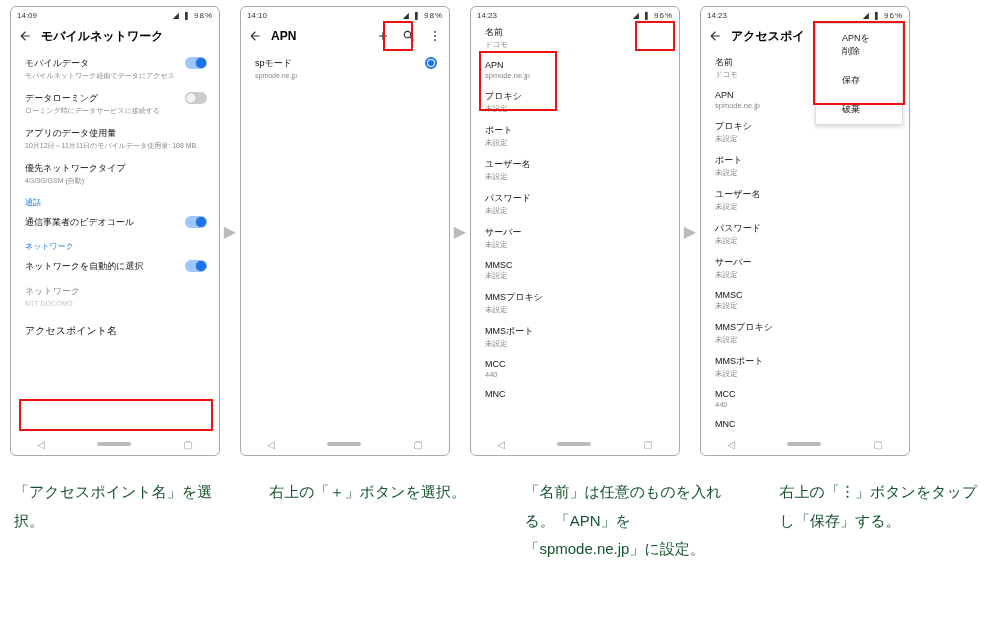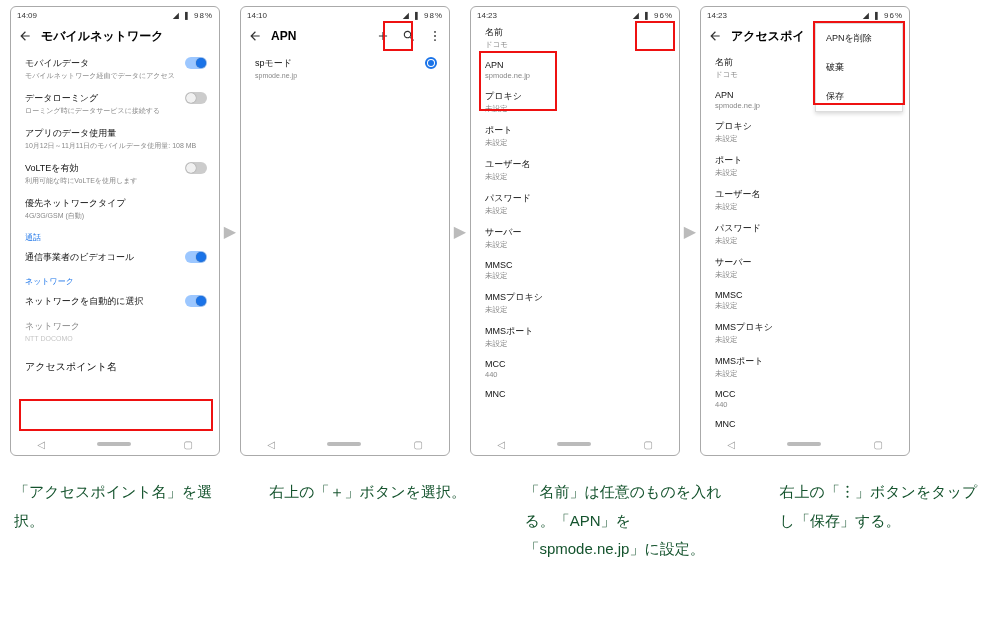--- a/index.html
+++ b/index.html
@@ -159,21 +159,21 @@
   
   .menu {
     position:absolute;
     top: 16px; right: 6px;
     width: 88px;
     background: #fff;
     border: 1px solid #ddd;
     box-shadow: 0 2px 4px rgba(0,0,0,.15);
     font-size: 9px;
   }
-  .menuitem { padding: 8px 10px; color:#222; }
+  .menuitem { padding: 8px 26px; color:#222; }
 
   .gap { width: 30px; }
 </style>
 </head>
 <body>
 
 <div class="row">
 
   <div class="col">
     <div class="phone">
@@ -205,27 +205,20 @@
           <div class="toggle off"></div>
         </div>
         <div class="item">
           <div class="txt">
               <div class="ttl">アプリのデータ使用量</div>
               <div class="sub">10月12日～11月11日のモバイルデータ使用量: 108 MB</div>
             </div>
         </div>
         <div class="item">
           <div class="txt">
-              <div class="ttl">VoLTEを有効</div>
-              <div class="sub">利用可能な時にVoLTEを使用します</div>
-            </div>
-          <div class="toggle off"></div>
-        </div>
-        <div class="item">
-          <div class="txt">
               <div class="ttl">優先ネットワークタイプ</div>
               <div class="sub">4G/3G/GSM (自動)</div>
             </div>
         </div>
         <div class="section-label">通話</div>
         <div class="item">
           <div class="txt">
               <div class="ttl">通信事業者のビデオコール</div>
             </div>
           <div class="toggle on"></div>
@@ -441,22 +434,22 @@
             <div class="flabel">MNC</div>
           </div>
       </div>
       <div class="navbar">
         <span>◁</span>
         <span class="navpill"></span>
         <span>▢</span>
       </div>
       <div class="menu">
         <div class="menuitem">APNを削除</div>
+        <div class="menuitem">保存</div>
         <div class="menuitem">破棄</div>
-        <div class="menuitem">保存</div>
       </div>
       <div class="redbox" style="right:4px; top:14px; width:92px; height:84px;"></div>
     </div>
   </div>
 
 </div>
 
 <div class="caprow">
   <div class="caption" style="margin-left:6px;">「アクセスポイント名」を選択。</div>
   <div class="gap"></div>

